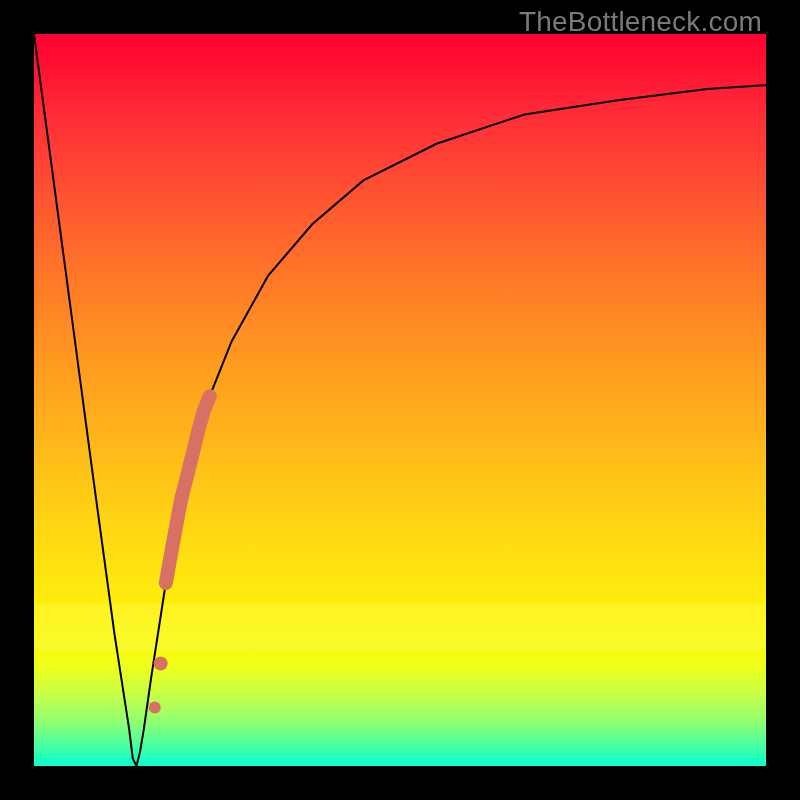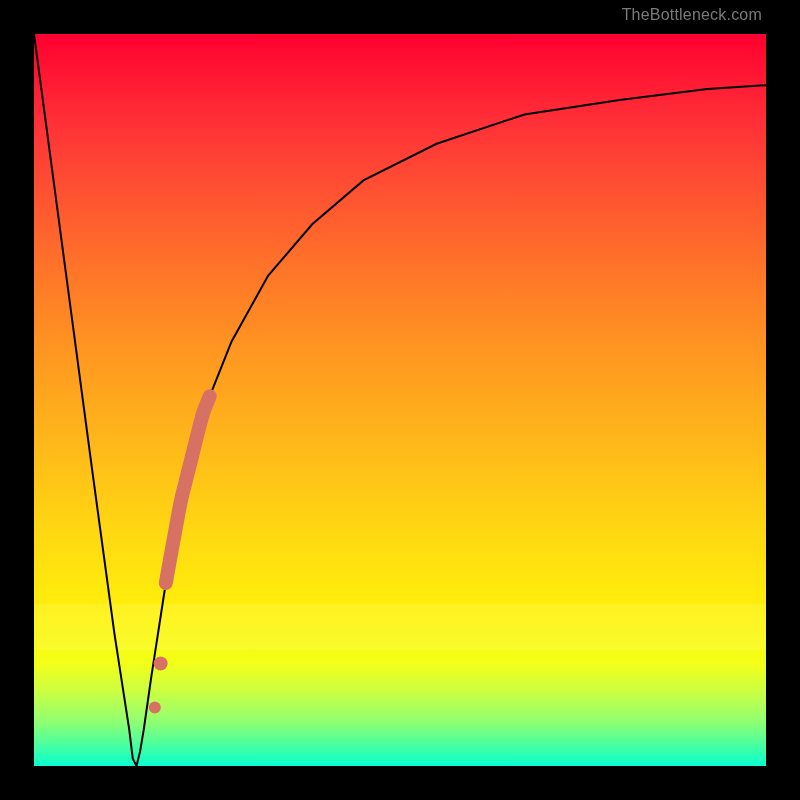--- a/index.html
+++ b/index.html
@@ -72,21 +72,21 @@
     stroke-linecap: round;
   }
   .dot {
     fill: #d77164;
   }
   .attribution {
     position: absolute;
     top: 6px;
     right: 38px;
     color: #7a7a7a;
-    font-size: 16px;
+    font-size: 28px;
     letter-spacing: 0.2px;
     font-weight: 400;
   }
 </style>
 </head>
 <body>
 
 <div class="frame">
 
   <div class="plot-area">

